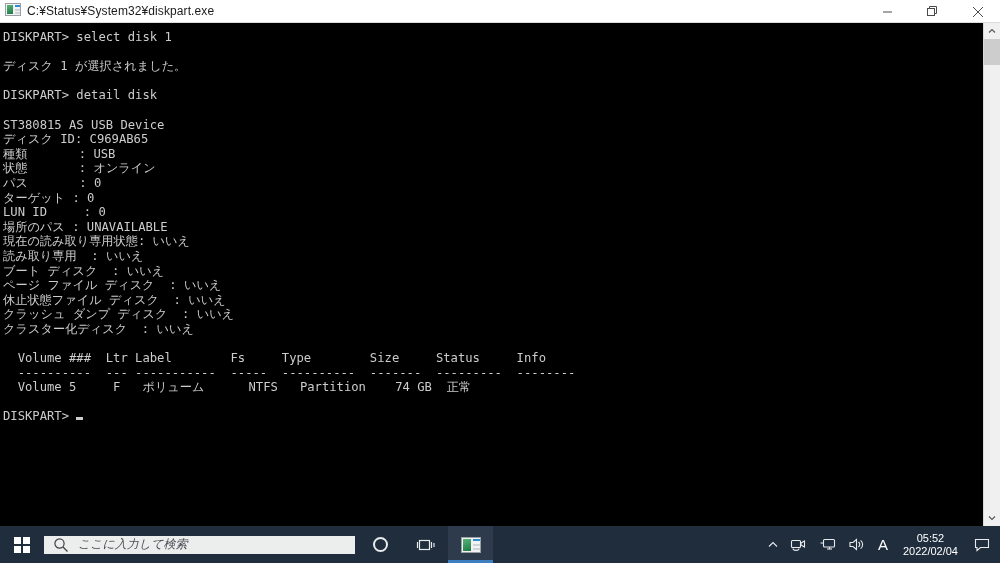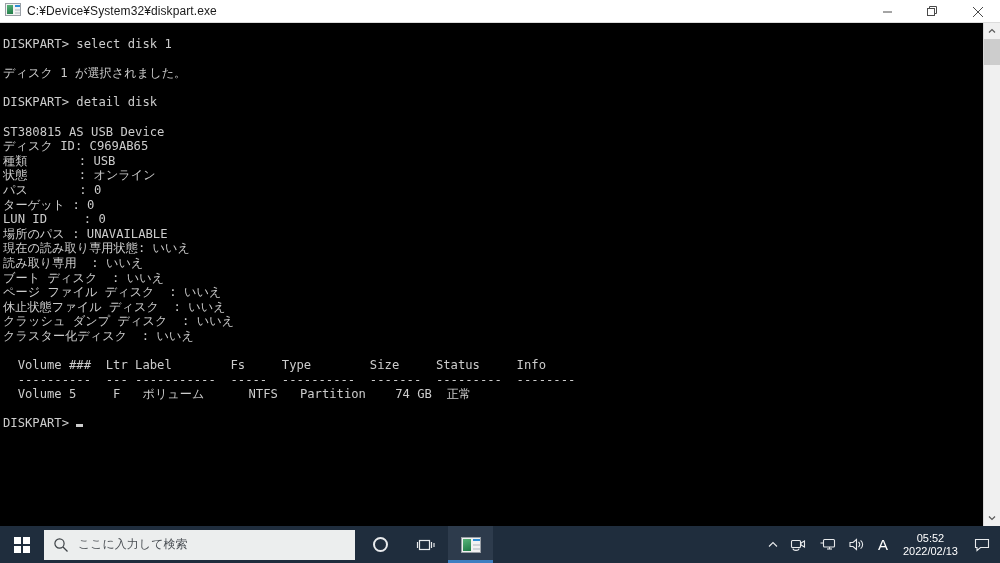--- a/index.html
+++ b/index.html
@@ -85,21 +85,21 @@
     position: absolute;
     left: 0; top: 23px;
     width: 983px;
     height: 503px;
     background: #000000;
     overflow: hidden;
   }
   .console-text {
     position: absolute;
     left: 3px;
-    top: 14px;
+    top: 7px;
     margin: 0;
     color: #cccccc;
     font-family: "DejaVu Sans Mono", "Liberation Mono", monospace;
     font-size: 12.2px;
     line-height: 14.6px;
     white-space: pre;
     letter-spacing: 0px;
   }
   .cursor {
     display: inline-block;
@@ -153,25 +153,26 @@
     width: 16px; height: 16px;
     display: grid;
     grid-template-columns: 7px 7px;
     grid-template-rows: 7px 7px;
     gap: 2px;
   }
   .win-logo i { background: #ffffff; display: block; }
 
   .searchbox {
     width: 311px;
-    height: 30px;
+    height: 18px;
     background: #eceeee;
     display: flex;
     align-items: center;
     margin-left: 0px;
+    font-style: italic;
   }
   .search-icon-wrap {
     width: 34px;
     display: flex; align-items: center; justify-content: center;
   }
   .search-placeholder {
     font-size: 12px;
     color: #4a4f54;
     white-space: nowrap;
   }
@@ -246,21 +247,21 @@
 </style>
 </head>
 <body>
 
 <div id="screen">
 
   <div class="titlebar">
     <div class="tb-icon">
       <div class="console-glyph"></div>
     </div>
-    <div class="tb-title">C:¥Device¥System32¥diskpart.exe</div>
+    <div class="tb-title">C:¥Status¥System32¥diskpart.exe</div>
     <div class="tb-controls">
       <div class="tb-btn">
         <svg width="11" height="11" viewBox="0 0 11 11">
             <line x1="1" y1="6" x2="10" y2="6" stroke="#4a4a4a" stroke-width="1"></line>
           </svg>
       </div>
       <div class="tb-btn">
         <svg width="12" height="12" viewBox="0 0 12 12">
           <rect x="0.5" y="2.5" width="7" height="7" fill="none" stroke="#4a4a4a" stroke-width="1"></rect>
           <polyline points="2.5,2.5 2.5,0.5 9.5,0.5 9.5,7.5 7.5,7.5" fill="none" stroke="#4a4a4a" stroke-width="1"></polyline>
@@ -381,21 +382,21 @@
     <div class="tray-item">
       <svg width="17" height="15" viewBox="0 0 17 15">
         <polygon points="2,5.5 5,5.5 8.5,2.5 8.5,12.5 5,9.5 2,9.5" fill="none" stroke="#e8eaec" stroke-width="1.1"></polygon>
         <path d="M10.5 5 C12.2 6.4, 12.2 8.6, 10.5 10" fill="none" stroke="#e8eaec" stroke-width="1.1"></path>
         <path d="M12.6 3.3 C15.3 5.6, 15.3 9.4, 12.6 11.7" fill="none" stroke="#e8eaec" stroke-width="1.1"></path>
       </svg>
     </div>
     <div class="tray-ime">A</div>
     <div class="clock">
       <span>05:52</span>
-      <span>2022/02/13</span>
+      <span>2022/02/04</span>
     </div>
     <div class="notif">
       <svg width="16" height="15" viewBox="0 0 16 15">
         <path d="M1.5 2.5 h13 v8 h-8 l-3.5 3 v-3 h-1.5 z" fill="none" stroke="#e8eaec" stroke-width="1.1"></path>
       </svg>
     </div>
   </div>
 
 </div>
 

